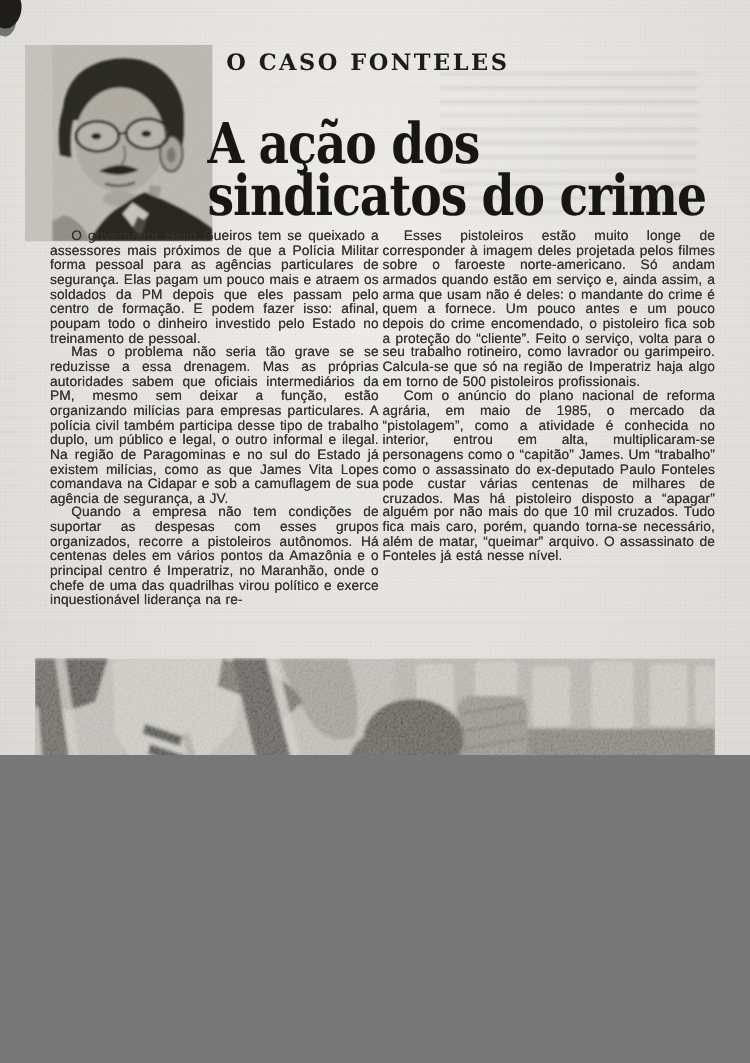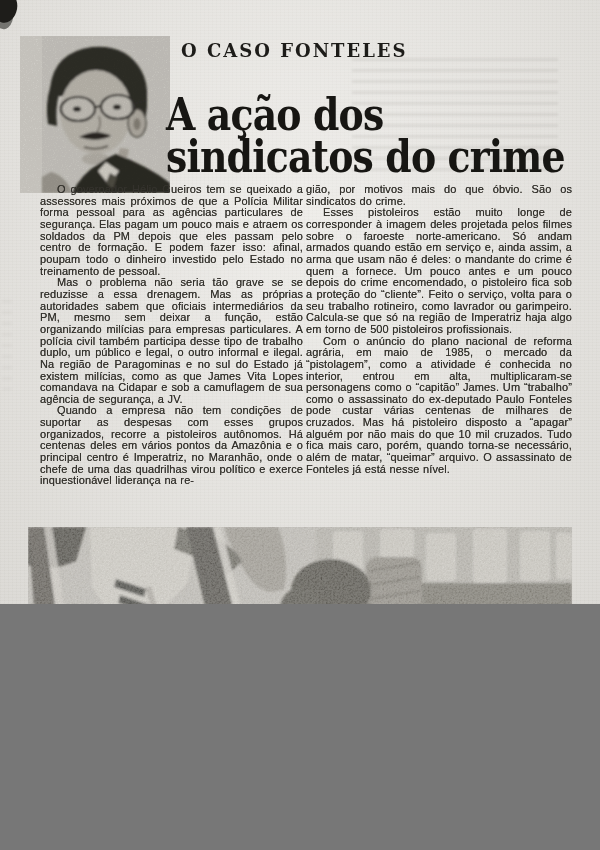--- a/index.html
+++ b/index.html
@@ -112,21 +112,20 @@
     <span class="hl-line">A ação dos</span>
     <span class="hl-line">sindicatos do crime</span>
   </h1>
 
   <div class="col col-left">
       <p class="para indent">O governador Hélio Gueiros tem se queixado a assessores mais próximos de que a Polícia Militar forma pessoal para as agências particulares de segurança. Elas pagam um pouco mais e atraem os soldados da PM depois que eles passam pelo centro de formação. E podem fazer isso: afinal, poupam todo o dinheiro investido pelo Estado no treinamento de pessoal.</p>
       <p class="para indent">Mas o problema não seria tão grave se se reduzisse a essa drenagem. Mas as próprias autoridades sabem que oficiais intermediários da PM, mesmo sem deixar a função, estão organizando milícias para empresas particulares. A polícia civil também participa desse tipo de trabalho duplo, um público e legal, o outro informal e ilegal. Na região de Paragominas e no sul do Estado já existem milícias, como as que James Vita Lopes comandava na Cidapar e sob a camuflagem de sua agência de segurança, a JV.</p>
       <p class="para indent">Quando a empresa não tem condições de suportar as despesas com esses grupos organizados, recorre a pistoleiros autônomos. Há centenas deles em vários pontos da Amazônia e o principal centro é Imperatriz, no Maranhão, onde o chefe de uma das quadrilhas virou político e exerce inquestionável liderança na re-</p>
     </div>
   <div class="col col-right">
-      <p class="para">gião, por motivos mais do que óbvio. São os sindicatos do crime.</p>
       <p class="para indent">Esses pistoleiros estão muito longe de corresponder à imagem deles projetada pelos filmes sobre o faroeste norte-americano. Só andam armados quando estão em serviço e, ainda assim, a arma que usam não é deles: o mandante do crime é quem a fornece. Um pouco antes e um pouco depois do crime encomendado, o pistoleiro fica sob a proteção do “cliente”. Feito o serviço, volta para o seu trabalho rotineiro, como lavrador ou garimpeiro. Calcula-se que só na região de Imperatriz haja algo em torno de 500 pistoleiros profissionais.</p>
       <p class="para indent">Com o anúncio do plano nacional de reforma agrária, em maio de 1985, o mercado da “pistolagem”, como a atividade é conhecida no interior, entrou em alta, multiplicaram-se personagens como o “capitão” James. Um “trabalho” como o assassinato do ex-deputado Paulo Fonteles pode custar várias centenas de milhares de cruzados. Mas há pistoleiro disposto a “apagar” alguém por não mais do que 10 mil cruzados. Tudo fica mais caro, porém, quando torna-se necessário, além de matar, “queimar” arquivo. O assassinato de Fonteles já está nesse nível.</p>
     </div>
 
   <div class="photo">
     <svg width="544" height="292" viewBox="0 0 544 292">
       <defs>
         <filter id="soft2">
             <feGaussianBlur stdDeviation="1.3"></feGaussianBlur>
           </filter>

